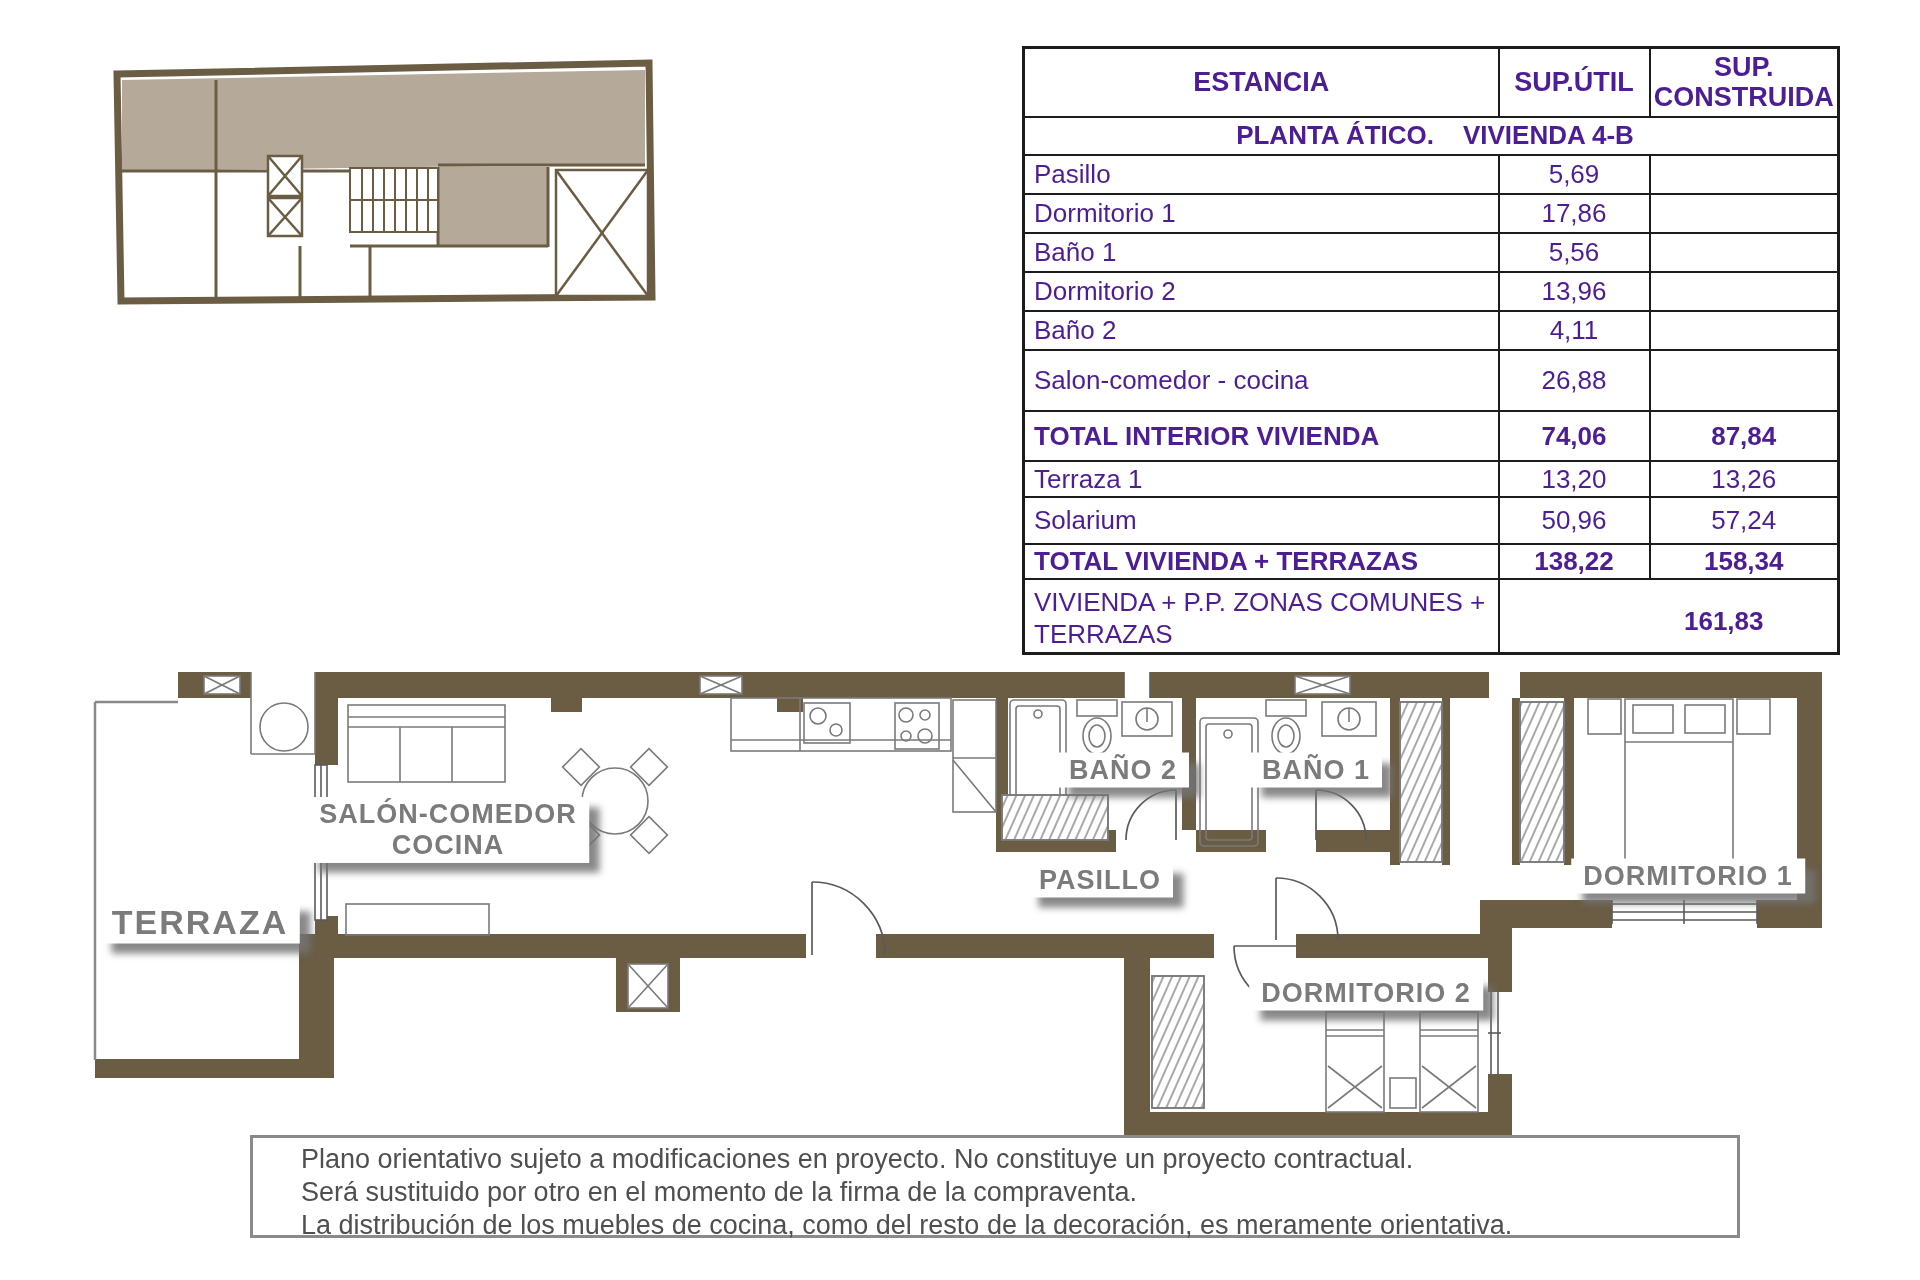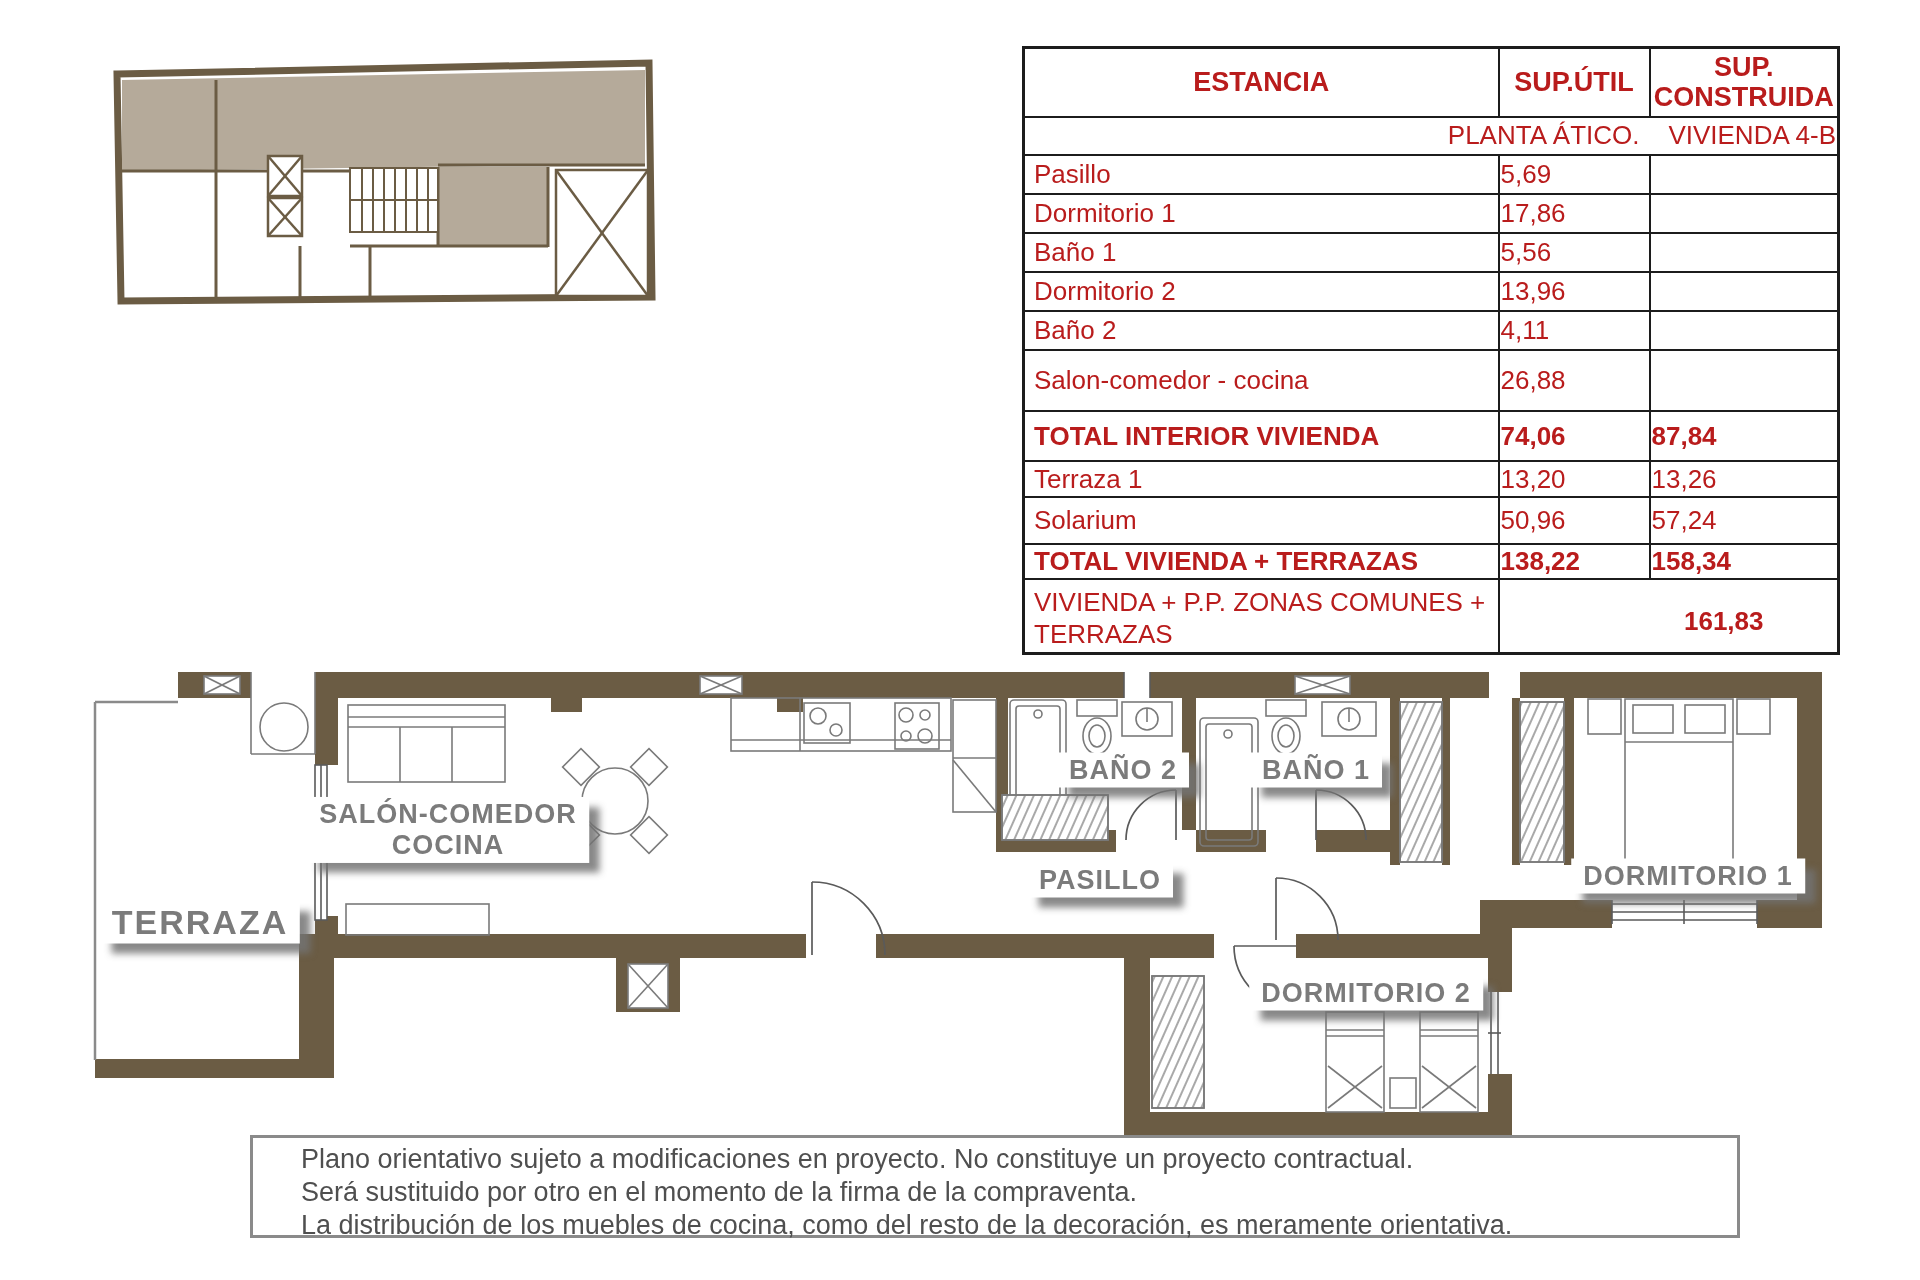--- a/index.html
+++ b/index.html
@@ -2,31 +2,31 @@
 <html><head>
 <meta charset="utf-8">
 <style>
   html,body{margin:0;padding:0;background:#ffffff;}
   .screen{position:relative;width:1920px;height:1280px;background:#ffffff;overflow:hidden;
           font-family:"Liberation Sans",sans-serif;}
   svg{position:absolute;left:0;top:0;}
 
   
   .area-table{position:absolute;left:1022px;top:46px;width:815px;height:609px;
-              border-collapse:collapse;table-layout:fixed;color:#b91c1c;}
+              border-collapse:collapse;table-layout:fixed;color:#4c1d95;}
   .area-table td,.area-table th{border:2.5px solid #1c1c1c;vertical-align:middle;
               font-size:26px;overflow:hidden;}
   .area-table{border:3px solid #1c1c1c;}
   .col-est{width:475px;}
   .col-util{width:151px;}
   .col-cons{width:189px;}
   .area-table th{font-weight:bold;text-align:center;font-size:27px;line-height:1.12;}
   .lbl{text-align:left;padding-left:9px;}
-  .num{text-align:left;}
-  .sect{font-weight:normal;text-align:right;padding-left:9px;white-space:pre;font-size:27px;}
+  .num{text-align:center;}
+  .sect{font-weight:bold;text-align:center;padding-left:9px;white-space:pre;font-size:27px;}
   .boldrow td{font-weight:bold;}
   .total-merged{font-weight:bold;text-align:center;padding-left:112px;vertical-align:top;padding-top:12px;}
   .h69{height:69px;} .h38{height:38px;} .h39{height:39px;} .h52{height:61px;}
   .h50{height:50px;} .h45{height:28px;} .h47{height:47px;} .h43{height:33px;} .h70{height:70px;}
   .lastlbl{vertical-align:top;padding-top:6px;line-height:1.25;}
 
   
   .plate{position:absolute;transform:translate(-50%,-50%);background:#ffffff;color:#7b7b7b;
          font-weight:bold;white-space:nowrap;padding:2px 12px;
          box-shadow:11px 10px 7px rgba(115,115,115,0.85);font-size:27px;letter-spacing:1px;}

